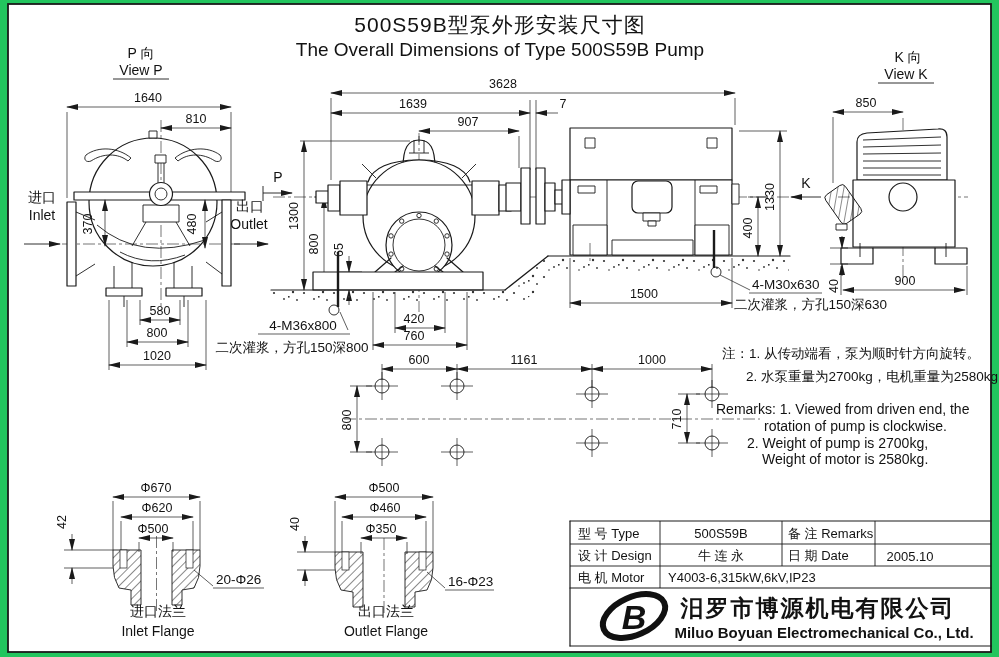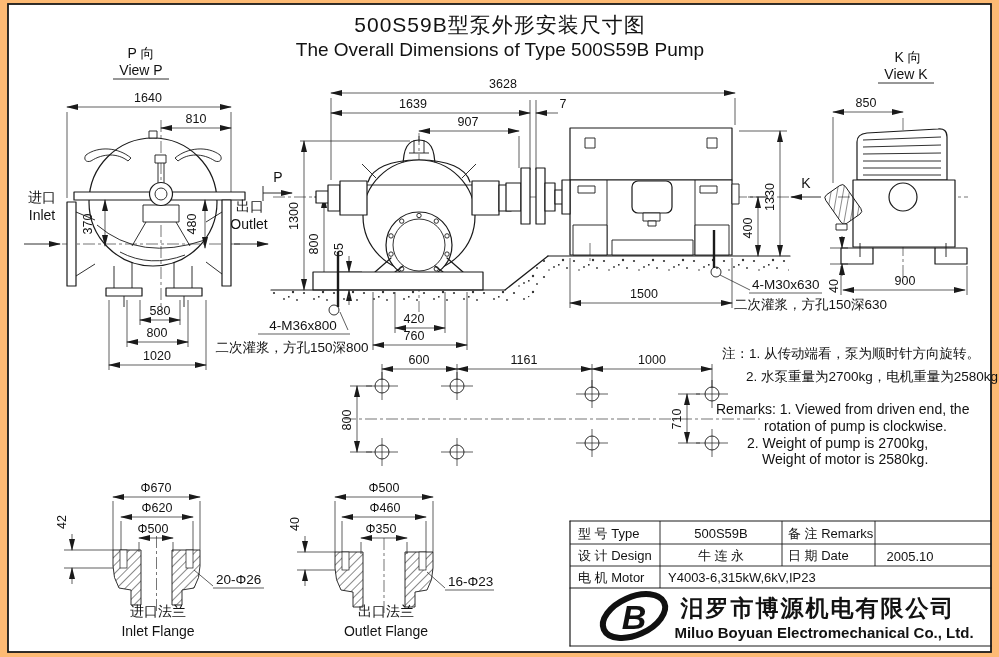--- a/index.html
+++ b/index.html
@@ -1,16 +1,16 @@
 <!DOCTYPE html>
 <html><head>
 <meta charset="utf-8">
 <style>
   html,body{margin:0;padding:0;background:#e8e8e8;}
-  #sheet{position:relative;width:999px;height:657px;background:#fdba74;overflow:hidden;
+  #sheet{position:relative;width:999px;height:657px;background:#22c55e;overflow:hidden;
          font-family:"Liberation Sans",sans-serif;}
   svg text{font-family:"Liberation Sans",sans-serif;fill:#121212;}
   .o  {stroke:#1a1a1a;fill:none;stroke-width:1.2;stroke-linejoin:round;stroke-linecap:round;}
   .o2 {stroke:#1a1a1a;fill:none;stroke-width:0.9;stroke-linejoin:round;}
   .d  {stroke:#1a1a1a;fill:none;stroke-width:0.7;}
   .cl {stroke:#1a1a1a;fill:none;stroke-width:0.6;stroke-dasharray:12 3 3 3;}
   .hv {fill:url(#hatch);stroke:#1a1a1a;stroke-width:0.9;}
   .wf {fill:#ffffff;}
   .t  {font-size:12.5px;}
   .t14{font-size:14px;}

